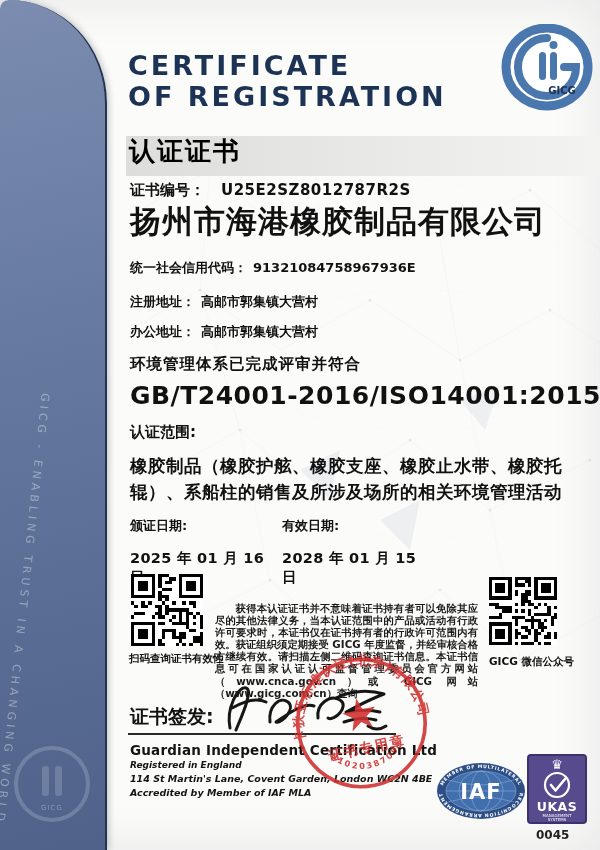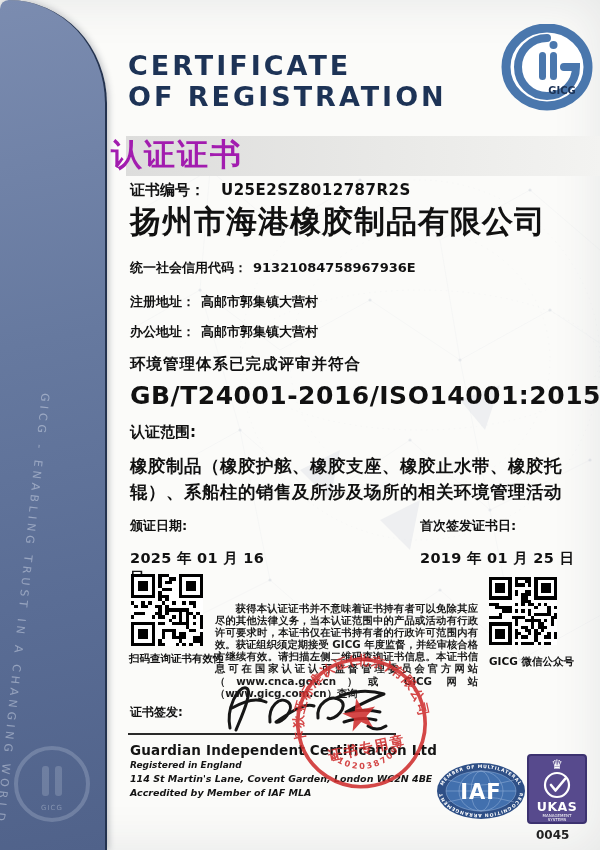--- a/index.html
+++ b/index.html
@@ -38,21 +38,21 @@
   
   .mesh { position:absolute; right:-10px; top:150px; opacity:.55; pointer-events:none; }
 
   
   .title { position:absolute; left:128px; top:50px; color:#1d3356; font-weight:bold;
     font-size:27px; letter-spacing:3px; line-height:31px; }
   .gicg-logo { position:absolute; left:500px; top:24px; }
 
   .cn-band { position:absolute; left:126px; top:136px; right:0; height:40px;
     background:linear-gradient(90deg,#dddddc 0%,#e9e9e7 55%,#f3f3f1 100%); }
-  .cn-title { position:absolute; left:111px; top:134px; font-size:31px; font-weight:bold; color:#a21caf; letter-spacing:2px; }
+  .cn-title { position:absolute; left:129px; top:134px; font-size:26px; font-weight:bold; color:#000000; letter-spacing:2px; }
 
   .row { position:absolute; left:130px; color:#111; font-weight:bold; white-space:nowrap; }
   .certno { top:181px; font-size:15px; }
   .certno .val { margin-left:16px; letter-spacing:.5px; }
   .company { top:201px; font-size:31px; letter-spacing:1px; }
   .credit { top:259px; font-size:13px; }
   .credit .val { margin-left:6px;text-align:right; }
   .addr1 { top:293px; font-size:13px; }
   .addr2 { top:323px; font-size:13px; }
   .addr1 .val,.addr2 .val { margin-left:6px; }
@@ -73,21 +73,21 @@
   .qrbox { position:absolute; background:#fff; }
   .qr-left { left:131px; top:574px; }
   .qr-right { left:489px; top:577px; }
   .qrcap { position:absolute; font-size:10.5px; font-weight:bold; color:#111; white-space:nowrap; }
   .cap-left { left:129px; top:652px; }
   .cap-right { left:489px; top:655px; }
   .notice { position:absolute; left:215px; top:570px; width:263px; font-size:10.3px; line-height:12.1px;
     font-weight:bold; color:#1b1b1b; text-align:justify; text-indent:2em;margin-top:32px; }
 
   
-  .signlabel { position:absolute; left:130px; top:704px; font-size:12px; font-weight:bold; color:#111; }
+  .signlabel { position:absolute; left:130px; top:704px; font-size:19px; font-weight:bold; color:#111; }
   .signline { position:absolute; left:128px; top:733px; width:268px; border-bottom:2px solid #2a2a2a; }
   .signature { position:absolute; left:218px; top:678px; }
 
   .issuer { position:absolute; left:130px; top:742px; color:#141414; }
   .issuer .name { font-size:13.5px; font-weight:bold; letter-spacing:.2px; }
   .issuer .reg { font-size:9px; font-style:italic; font-weight:bold; margin-top:2px; }
   .issuer .addr { font-size:9.5px; font-style:italic; font-weight:bold; margin-top:3px; }
   .issuer .acc { font-size:9.5px; font-style:italic; font-weight:bold; margin-top:3px; }
 
   
@@ -185,24 +185,22 @@
   <div class="row standard">GB/T24001-2016/ISO14001:2015</div>
   <div class="row scopelabel">认证范围:</div>
   <div class="row scopetext">橡胶制品（橡胶护舷、橡胶支座、橡胶止水带、橡胶托辊）、系船柱的销售及所涉及场所的相关环境管理活动</div>
 
   <div class="dates">
     <div class="col">
       <div class="lbl">颁证日期:</div>
       <div class="val">2025 年 01 月 16 日</div>
     </div>
     <div class="col">
-    </div>
-    <div class="col">
-      <div class="lbl">首次签发证书日:</div>
-      <div class="val">2019 年 01 月 25 日</div>
+      <div class="lbl">有效日期:</div>
+      <div class="val">2028 年 01 月 15 日</div>
     </div>
   </div>
 
   <svg class="qrbox qr-left" width="72" height="72" viewBox="0 0 21 21" shape-rendering="crispEdges">
     <path class="qr-mods" fill="#000" d="M8 0h1v1h-1zM9 0h1v1h-1zM10 0h1v1h-1zM8 1h1v1h-1zM11 1h1v1h-1zM12 1h1v1h-1zM8 2h1v1h-1zM10 2h1v1h-1zM11 2h1v1h-1zM8 3h1v1h-1zM9 4h1v1h-1zM10 4h1v1h-1zM11 4h1v1h-1zM8 5h1v1h-1zM8 6h1v1h-1zM9 6h1v1h-1zM10 6h1v1h-1zM8 7h1v1h-1zM10 7h1v1h-1zM0 8h1v1h-1zM3 8h1v1h-1zM5 8h1v1h-1zM9 8h1v1h-1zM12 8h1v1h-1zM15 8h1v1h-1zM17 8h1v1h-1zM18 8h1v1h-1zM1 9h1v1h-1zM3 9h1v1h-1zM4 9h1v1h-1zM7 9h1v1h-1zM8 9h1v1h-1zM10 9h1v1h-1zM18 9h1v1h-1zM8 10h1v1h-1zM10 10h1v1h-1zM11 10h1v1h-1zM12 10h1v1h-1zM13 10h1v1h-1zM14 10h1v1h-1zM15 10h1v1h-1zM16 10h1v1h-1zM1 11h1v1h-1zM2 11h1v1h-1zM3 11h1v1h-1zM7 11h1v1h-1zM8 11h1v1h-1zM10 11h1v1h-1zM14 11h1v1h-1zM16 11h1v1h-1zM17 11h1v1h-1zM19 11h1v1h-1zM0 12h1v1h-1zM6 12h1v1h-1zM8 12h1v1h-1zM9 12h1v1h-1zM12 12h1v1h-1zM14 12h1v1h-1zM16 12h1v1h-1zM18 12h1v1h-1zM20 12h1v1h-1zM11 13h1v1h-1zM14 13h1v1h-1zM16 13h1v1h-1zM20 13h1v1h-1zM8 14h1v1h-1zM9 14h1v1h-1zM12 14h1v1h-1zM13 14h1v1h-1zM14 14h1v1h-1zM15 14h1v1h-1zM16 14h1v1h-1zM18 14h1v1h-1zM20 14h1v1h-1zM16 15h1v1h-1zM20 15h1v1h-1zM9 16h1v1h-1zM10 16h1v1h-1zM11 16h1v1h-1zM12 16h1v1h-1zM17 16h1v1h-1zM18 16h1v1h-1zM9 17h1v1h-1zM12 17h1v1h-1zM14 17h1v1h-1zM15 17h1v1h-1zM20 17h1v1h-1zM9 18h1v1h-1zM12 18h1v1h-1zM13 18h1v1h-1zM14 18h1v1h-1zM15 18h1v1h-1zM18 18h1v1h-1zM19 18h1v1h-1zM20 18h1v1h-1zM8 19h1v1h-1zM14 19h1v1h-1zM18 19h1v1h-1zM19 19h1v1h-1zM20 19h1v1h-1zM8 20h1v1h-1zM9 20h1v1h-1zM13 20h1v1h-1zM15 20h1v1h-1zM17 20h1v1h-1zM20 20h1v1h-1z"></path>
     <g fill="#000">
       <rect x="0" y="0" width="7" height="7"></rect>
         <rect x="14" y="0" width="7" height="7"></rect>
         <rect x="0" y="14" width="7" height="7"></rect>
     </g>

